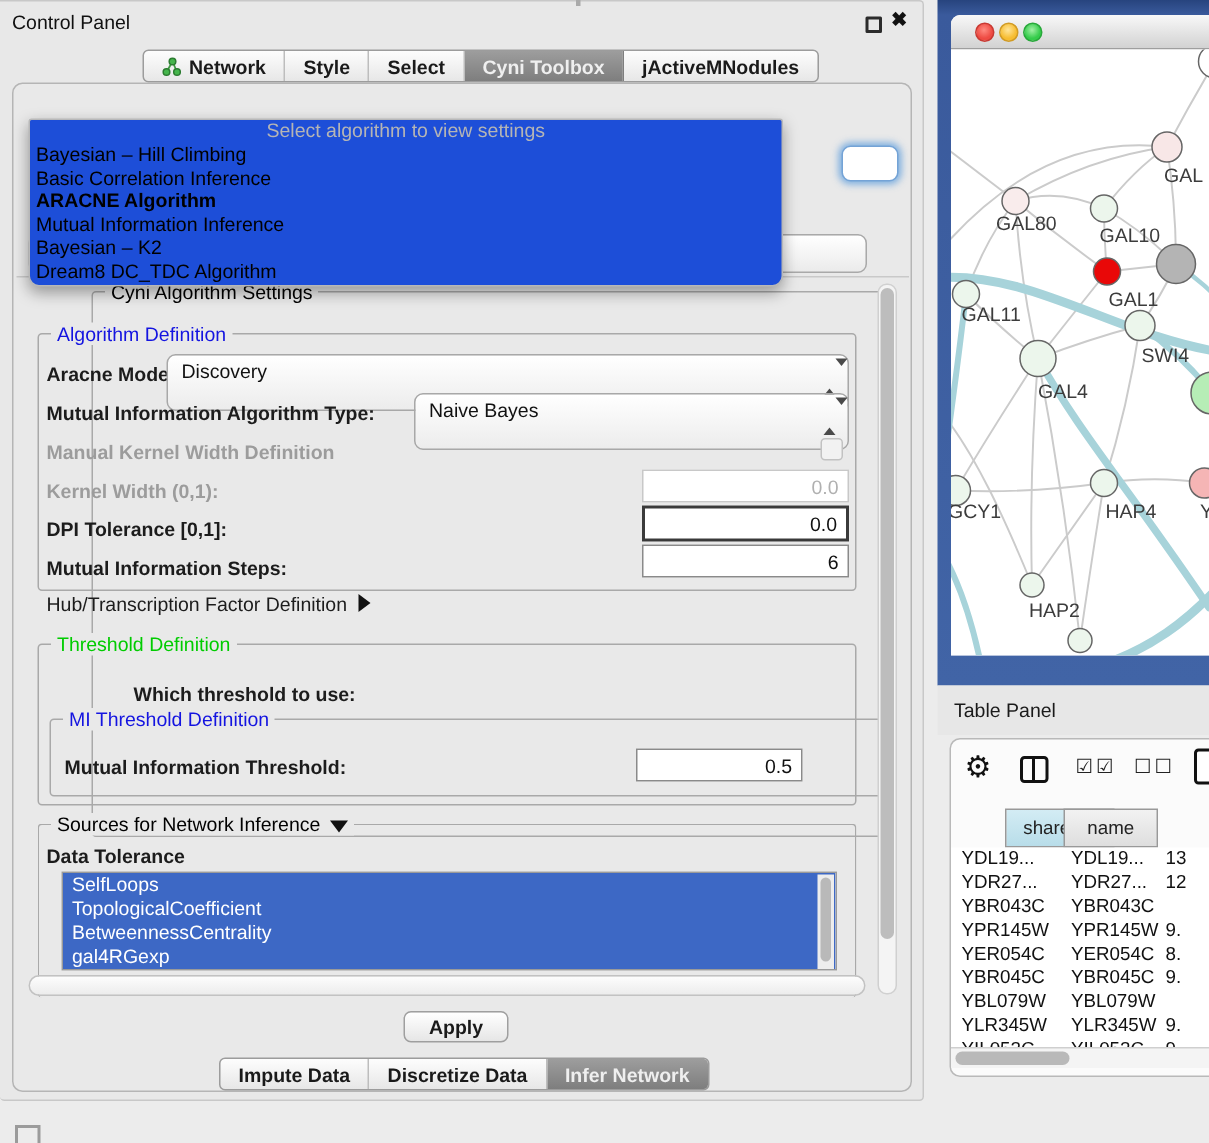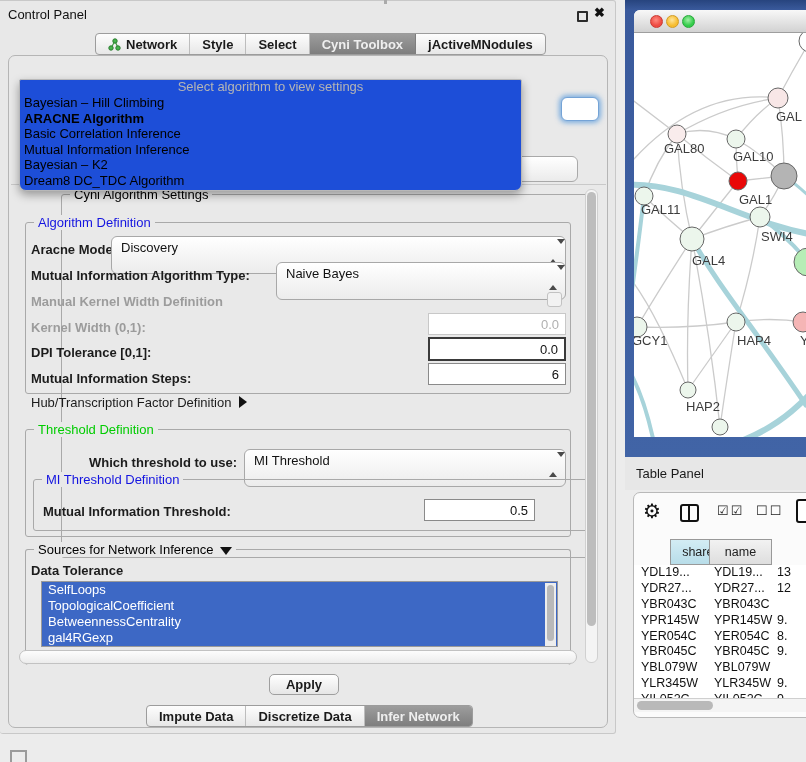--- a/index.html
+++ b/index.html
@@ -194,24 +194,20 @@
         <input class="field mid" style="left: 414px; top: 176px; width: 138px;" value="6">
 
         <div class="lbl reg" style="left:17px; top:208px;">
           <span>Hub/Transcription Factor Definition</span><span class="tri-right"></span>
         </div>
 
         <div class="groupbox" style="left:11px; top:242px; width:546px; height:108px;">
           <span class="group-title gt-green">Threshold Definition</span>
         </div>
         <div class="lbl" style="left:75px; top:268px;">Which threshold to use:</div>
-        <div class="combo" style="left:230px; top:262px; width:322px;">
-          <span>MI Threshold</span>
-          <span class="arrows"><span class="up"></span><span class="dn"></span></span>
-        </div>
         <div class="groupbox" style="left:19px; top:292px; width:588px; height:52px;">
           <span class="group-title gt-blue">MI Threshold Definition</span>
         </div>
         <div class="lbl" style="left:29px; top:317px;">Mutual Information Threshold:</div>
         <input class="field mid" style="left: 410px; top: 312px; width: 111px;" value="0.5">
 
         <div class="groupbox" style="left:11px; top:362px; width:546px; height:116px; border-bottom:none;">
           <span class="group-title"><span>Sources for Network Inference</span><span class="tri-down"></span></span>
         </div>
         <div class="lbl" style="left:17px; top:376px;">Data Tolerance</div>
@@ -244,22 +240,22 @@
           </div>
         <div class="seg sel">
             <span>Infer Network</span>
           </div>
       </div>
 
       <div class="abs algo-popup">
         <div class="popup-placeholder">Select algorithm to view settings</div>
         <div>
             <div class="popup-item">Bayesian – Hill Climbing</div>
+            <div class="popup-item">Basic Correlation Inference</div>
             <div class="popup-item sel">ARACNE Algorithm</div>
-            <div class="popup-item">Basic Correlation Inference</div>
             <div class="popup-item">Mutual Information Inference</div>
             <div class="popup-item">Bayesian – K2</div>
             <div class="popup-item">Dream8 DC_TDC Algorithm</div>
           </div>
       </div>
     </div>
   </div>
 
   <div class="abs net-frame">
     <div class="mac-window">

